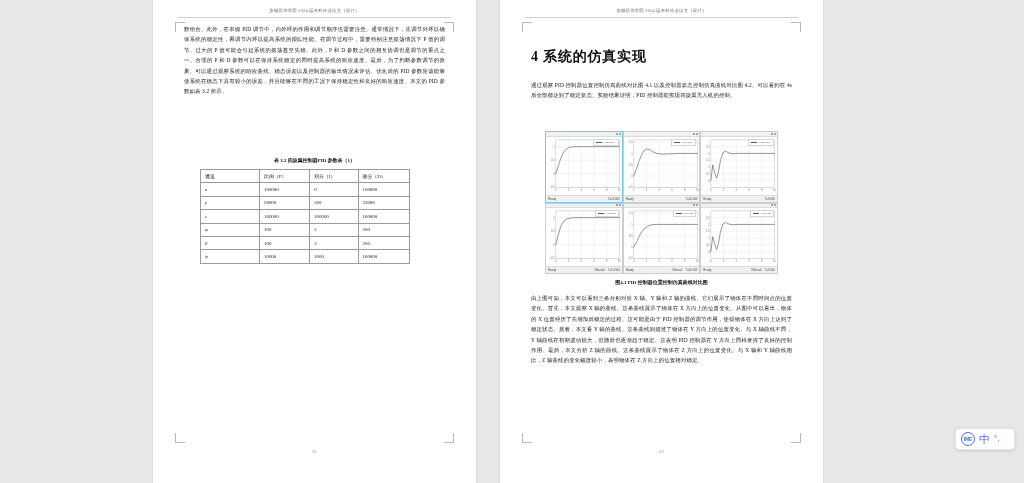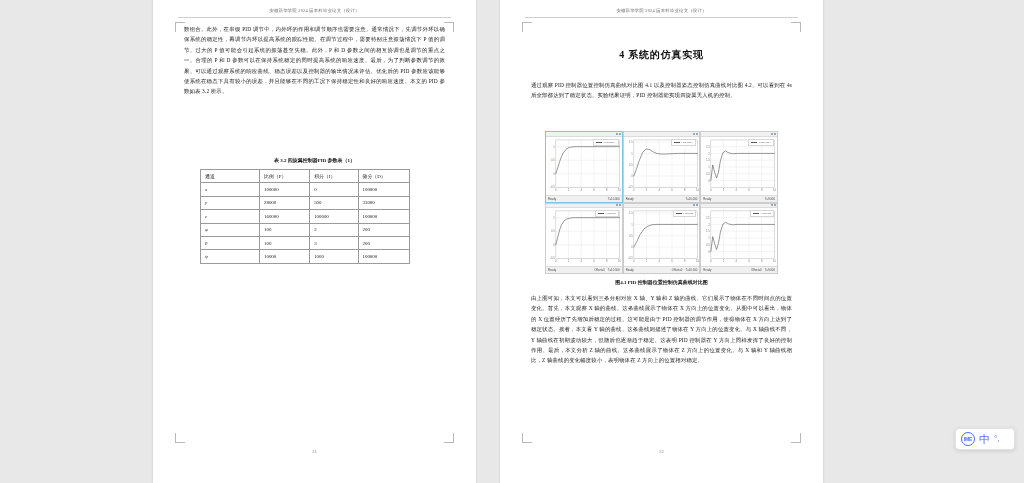--- a/index.html
+++ b/index.html
@@ -63,21 +63,21 @@
     padding:2.7px 4px;
     height:7px;line-height:7px;
     white-space:nowrap;
   }
   table.pid td.ch{font-style:italic;width:50px;}
   table.pid tr.head td{font-style:normal;}
 
   
   .sec-title{
     position:absolute;left:31px;right:31px;top:48px;
-    text-align:center;font-size:10px;font-weight:bold;color:#111;
+    text-align:left;font-size:14px;font-weight:bold;color:#111;
     letter-spacing:.8px;
   }
   .body.r1{top:80px;}
   .fig-cap{
     position:absolute;left:31px;right:31px;top:279px;
     text-align:center;font-size:5px;font-weight:bold;color:#121212;
   }
   .body.r2{top:293px;}
 
   

